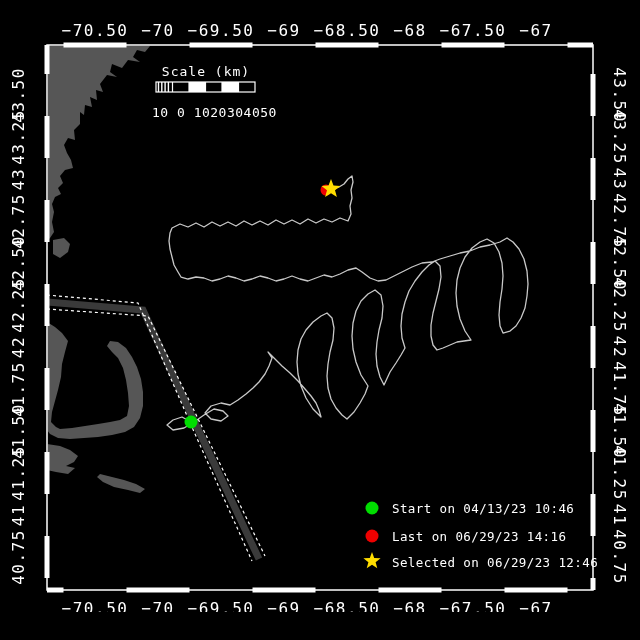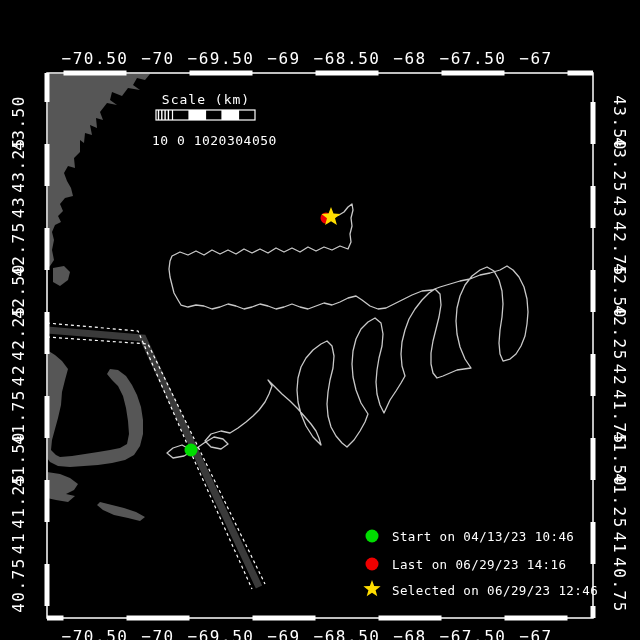--- a/index.html
+++ b/index.html
@@ -1,17 +1,17 @@
 <!DOCTYPE html>
 <html><head>
 <meta charset="utf-8">
 <style>
   html,body{margin:0;padding:0;background:#000;}
   #stage{position:relative;width:640px;height:612px;background:#000;overflow:hidden;
-         font-family:"DejaVu Sans Mono","Liberation Mono",monospace;margin-top:28px;}
+         font-family:"DejaVu Sans Mono","Liberation Mono",monospace;}
   svg text{fill:#fff;}
   .axis-label{font-size:16px;letter-spacing:1.5px;}
   .scale-title{font-size:13px;letter-spacing:1px;}
   .scale-nums{font-size:13px;letter-spacing:0.5px;}
   .legend-text{font-size:12.5px;letter-spacing:0.4px;}
 </style>
 </head>
 <body>
 
 <div id="stage">

